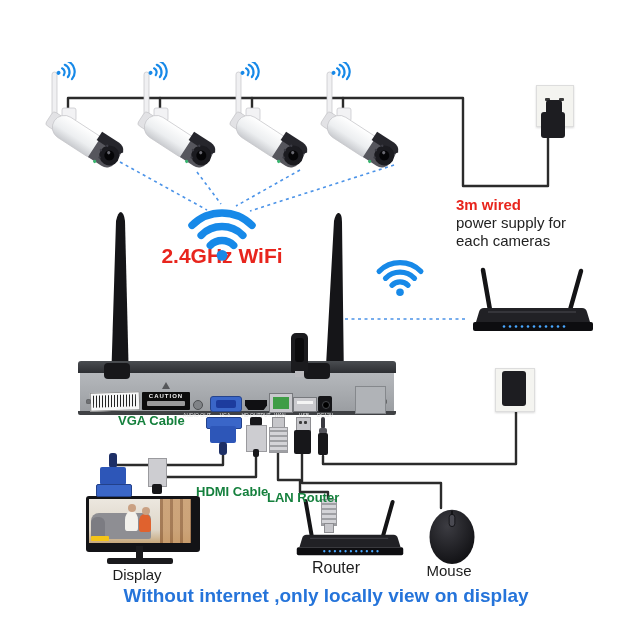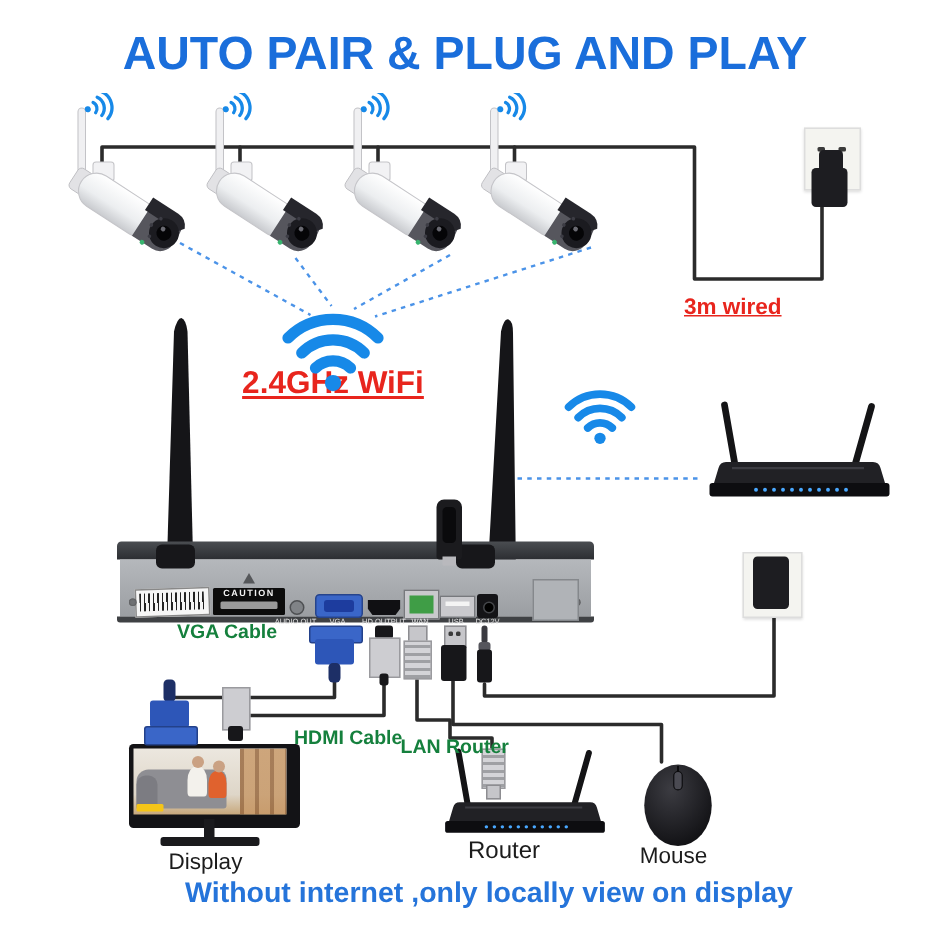--- a/index.html
+++ b/index.html
@@ -5,21 +5,21 @@
   html,body{margin:0;padding:0;background:#fff;}
   #stage{position:relative;width:620px;height:620px;background:#fff;overflow:hidden;
          font-family:"Liberation Sans",sans-serif;}
   .abs{position:absolute;}
   svg{display:block;overflow:visible;}
   
   .title{left:0;right:0;top:18px;text-align:center;font-size:31px;font-weight:bold;
          color:var(--title_blue,#1a6edb);letter-spacing:0px;}
   .footer{left:0;right:0;top:585px;text-align:center;font-size:19px;font-weight:bold;
           color:var(--footer_blue,#2574da);padding-left:32px;}
-  .red{color:var(--alert_red,#e8251d);text-decoration:underline;}
+  .red{color:var(--alert_red,#e8251d);}
   .note-3m{left:456px;top:196px;font-size:15px;font-weight:bold;}
   .note-power{left:456px;top:214px;font-size:15px;color:#222;line-height:18px;}
   .wifi-main-lbl{left:132px;top:244px;width:180px;text-align:center;font-size:21px;font-weight:bold;}
   .wifi-conn-lbl{left:352px;top:320px;width:120px;text-align:center;font-size:15px;font-weight:bold;}
   .nvr-power-lbl{left:440px;top:347px;width:140px;text-align:center;font-size:14px;color:#222;}
   .cable-lbl{font-size:13px;color:#15803d;font-weight:bold;}
   .dev-lbl{font-size:15px;color:#1c1c1c;}
   
   .outlet{background:#f4f4f0;border:1px solid #ddd;box-shadow:0 1px 2px rgba(0,0,0,.15);}
   .slot{position:absolute;background:#3a3a3a;width:5px;height:3px;border-radius:1px;}
@@ -172,21 +172,20 @@
       <path d="M120,162 L207,210"></path>
       <path d="M197,172 L221,204"></path>
       <path d="M300,170 L236,206"></path>
       <path d="M394,165 L250,211"></path>
       <path d="M345,319 H468"></path>
     </g>
     <path d="M111,384 L116,221 Q118,212 121,212 Q124,213 125,221 L129,384 Z" fill="#151518"></path>
     <path d="M325,384 L334,221 Q336,212 339,213 Q342,214 342,222 L344,384 Z" fill="#151518"></path>
   </svg>
 
-  <div class="abs title">AUTO PAIR &amp; PLUG AND PLAY</div>
 
   <svg class="abs" style="left:40px;top:62px;z-index:2" width="95" height="112">
       <use href="#camSym"></use>
     </svg>
   <svg class="abs" style="left:132px;top:62px;z-index:2" width="95" height="112">
       <use href="#camSym"></use>
     </svg>
   <svg class="abs" style="left:224px;top:62px;z-index:2" width="95" height="112">
       <use href="#camSym"></use>
     </svg>
@@ -196,20 +195,22 @@
 
   <div class="abs outlet" style="left:536px;top:85px;width:36px;height:40px;z-index:2">
     <div class="slot" style="left:8px;top:12px"></div>
     <div class="slot" style="left:22px;top:12px"></div>
   </div>
   <div class="abs adapter" style="left:546px;top:100px;width:16px;height:16px;z-index:3"></div>
   <div class="abs adapter" style="left:541px;top:112px;width:24px;height:26px;z-index:3"></div>
 
   <div class="abs red note-3m">3m wired</div>
   <div class="abs note-power">
+    <span style="display:block">power supply for</span>
+    <span style="display:block">each cameras</span>
   </div>
 
   <svg class="abs" style="left:172px;top:202px;z-index:2" width="100" height="60">
       <use href="#wifiFan"></use>
     </svg>
   <div class="abs red wifi-main-lbl">2.4GHz WiFi</div>
 
   <svg class="abs" style="left:371px;top:255px;z-index:2" width="58" height="42">
       <use href="#wifiFan"></use>
     </svg>

